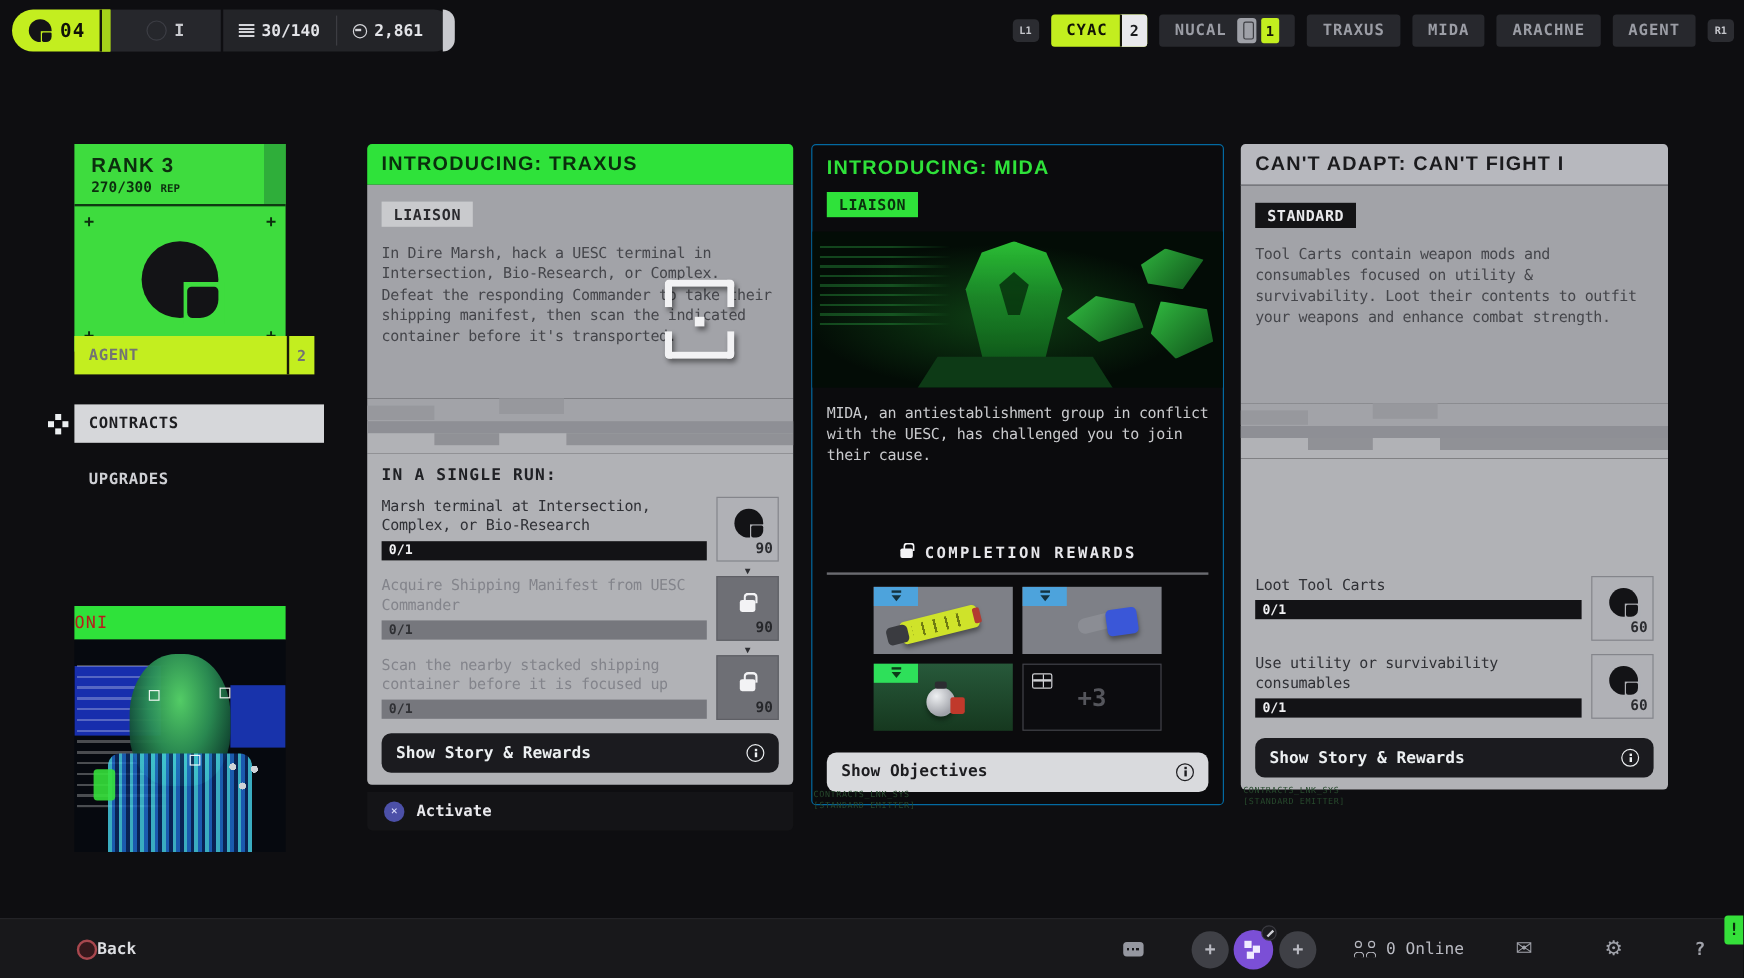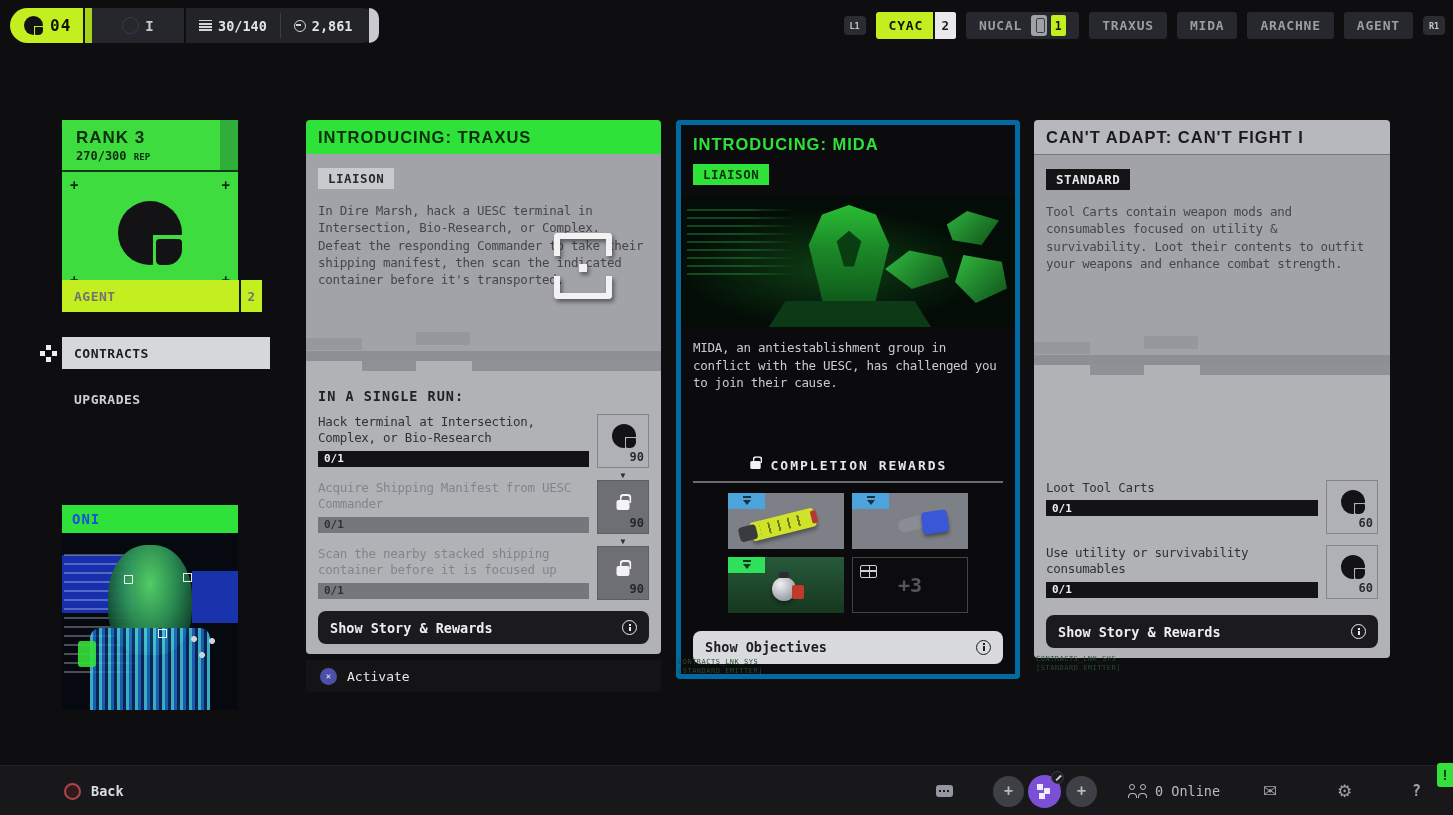--- a/index.html
+++ b/index.html
@@ -70,21 +70,21 @@
   .mi-agent{top:280px;width:200px;background:#c3ee1f;color:#737373;position:relative}
   .mi-agent .abadge{position:absolute;right:0;top:0;bottom:0;width:23px;border-left:2px solid #171808;display:flex;align-items:center;justify-content:center;font-size:12.5px}
   .mi-contracts{top:337px;width:208px;background:#d6d7da;color:#1d1d20}
   .mi-upgrades{top:383px;width:176px;background:transparent;color:#cfd0d5}
   .dpad{left:40px;top:345px;width:17px;height:17px}
   .dpad i{position:absolute;width:5px;height:5px;background:#eceff1}
   .dpad i:nth-child(1){left:6px;top:0}.dpad i:nth-child(2){left:6px;bottom:0}
   .dpad i:nth-child(3){left:0;top:6px}.dpad i:nth-child(4){right:0;top:6px}
 
   .oni-card{left:62px;top:505px;width:176px;height:205px}
-  .oni-head{height:28px;background:#2fe23a;color:#1d4ed8;font-weight:bold;font-size:14px;letter-spacing:1px;display:flex;align-items:center;padding-left:10px}
+  .oni-head{height:28px;background:#2fe23a;color:#b91c1c;font-weight:normal;font-size:14px;letter-spacing:1px;display:flex;align-items:center;padding-left:0}
   .oni-art{position:relative;height:177px;background:#06090f;overflow:hidden}
   .oni-art .scrL{position:absolute;left:0;top:22px;width:72px;height:58px;background:#1b35c9;opacity:.85}
   .oni-art .scrR{position:absolute;right:0;top:38px;width:46px;height:52px;background:#1d3fd2;opacity:.8}
   .oni-art .code{position:absolute;left:2px;top:20px;width:80px;height:120px;
       background:repeating-linear-gradient(0deg,rgba(255,255,255,.55) 0 2px,transparent 2px 9px);
       mask-image:linear-gradient(90deg,#000 0 70%,transparent);-webkit-mask-image:linear-gradient(90deg,#000 0 70%,transparent);opacity:.5}
   .oni-art .face{position:absolute;left:50%;top:12px;transform:translateX(-50%);width:84px;height:110px;border-radius:46% 46% 40% 40%;
       background:radial-gradient(ellipse at 50% 35%,#57d66a 0%,#2b8f54 45%,#145036 75%,transparent 100%);opacity:.95}
   .oni-art .hair{position:absolute;left:50%;bottom:-4px;transform:translateX(-50%);width:120px;height:86px;
       background:repeating-linear-gradient(90deg,#47d5ec 0 3px,#1f6fd6 3px 6px,#0a2a66 6px 9px);opacity:.8;border-radius:10px 10px 0 0}
@@ -126,30 +126,30 @@
   
   .card1{left:306px;top:120px;width:355px}
   .card1 .card-head{background:#2fe23a;color:#0a2e0d}
   .c1-desc{background:#a2a3a8;padding:14px 12px 0;height:178px;position:relative}
   .c1-desc .tag{background:#c9cacd;color:#2a2a2e}
   .c1-text{margin-top:13px;font-size:12.5px;line-height:1.38;color:#45464b;letter-spacing:-.3px}
   .c1-lower{background:#b1b2b6;padding:8px 12px 10px;border-radius:0 0 4px 4px}
   .c1-subhead{font-weight:bold;font-size:13.5px;color:#202125;letter-spacing:1px;margin:2px 0 10px}
   .card-foot{margin-top:6px;height:32px;background:#141417;border-radius:0 0 4px 4px;display:flex;align-items:center;gap:10px;padding:0 14px}
   .xbtn{width:17px;height:17px;border-radius:50%;background:#4c50a8;color:#dfe2ff;font-size:9px;display:flex;align-items:center;justify-content:center}
-  .foot-lbl{font-weight:normal;font-size:13px;color:#e8e8ec}
+  .foot-lbl{font-weight:bold;font-size:13px;color:#e8e8ec}
 
   
   .scan-cursor{left:552px;top:233px;width:64px;height:66px;z-index:5;filter:drop-shadow(2px 3px 2px rgba(0,0,0,.45))}
   .cur-top{position:absolute;left:2px;top:0;width:58px;height:23px;border:6px solid #f2f2f4;border-bottom:none;border-radius:4px 4px 0 0}
   .cur-bot{position:absolute;left:2px;bottom:0;width:58px;height:23px;border:6px solid #f2f2f4;border-top:none;border-radius:0 0 4px 4px}
   .cur-dot{position:absolute;left:50%;top:31px;width:8px;height:8px;margin-left:-5px;background:#f2f2f4}
 
   
-  .card2{left:676px;top:120px;width:344px;background:#0b0b0d;border:5px solid #0369a1;border-radius:4px;padding-bottom:10px}
+  .card2{left:676px;top:120px;width:344px;background:#0b0b0d;border:1px solid #0369a1;border-radius:4px;padding-bottom:10px}
   .c2-title{padding:10px 12px 0;font-weight:bold;font-size:16.5px;letter-spacing:1px;color:#2fe23a}
   .c2-tagrow{padding:10px 12px 0}
   .c2-tagrow .tag{background:#2fe23a;color:#0a300e}
   .mida-art{position:relative;margin-top:12px;width:100%;height:130px;background:#030c06;overflow:hidden}
   .mida-art .glow{position:absolute;inset:0;background:radial-gradient(ellipse at 45% 55%,rgba(46,210,60,.25),transparent 60%)}
   .mida-art .code{position:absolute;left:6px;top:8px;width:110px;height:70px;
       background:repeating-linear-gradient(0deg,rgba(60,220,90,.5) 0 2px,transparent 2px 8px);
       mask-image:linear-gradient(90deg,#000 0 55%,transparent);-webkit-mask-image:linear-gradient(90deg,#000 0 55%,transparent);opacity:.55}
   .mida-art .mask{position:absolute;left:120px;top:8px;width:96px;height:118px;
       clip-path:polygon(50% 0,78% 8%,92% 34%,72% 100%,28% 100%,8% 34%,22% 8%);
@@ -195,21 +195,21 @@
   .card3 .card-head{background:#b7b8be;color:#1b1b1e}
   .c3-desc{background:#a2a3a8;padding:14px 12px 0;height:182px;border-top:1px solid #77787e}
   .c3-desc .tag{background:#141416;color:#e9e9ec}
   .c3-text{margin-top:13px;font-size:12.5px;line-height:1.38;color:#45464b;letter-spacing:-.3px}
   .c3-lower{background:#b1b2b6;padding:98px 12px 10px;border-radius:0 0 4px 4px}
 
   
   .bottom-bar{left:0;right:0;top:765px;height:50px;background:#18181b;border-top:1px solid #232327}
   .bb{position:absolute;top:0;height:50px;display:flex;align-items:center}
   .obtn{width:17px;height:17px;border-radius:50%;border:2.5px solid #a8474e;background:#35181c}
-  .back-lbl{margin-left:10px;font-weight:bold;font-size:13.5px;color:#dcdde1}
+  .back-lbl{margin-left:0;font-weight:bold;font-size:13.5px;color:#dcdde1}
   .chat-ic{width:17px;height:12px;background:#9597a0;border-radius:3px;position:relative}
   .chat-ic:after{content:"";position:absolute;left:3px;top:4.5px;width:11px;height:2px;
      background:repeating-linear-gradient(90deg,#18181b 0 2px,transparent 2px 4px)}
   .pcircle{width:31px;height:31px;border-radius:50%;background:#3f4046;color:#b9bac2;display:flex;align-items:center;justify-content:center;font-size:15px;font-weight:bold}
   .avatar{width:33px;height:33px;border-radius:50%;background:#7b4fd6;position:relative;display:flex;align-items:center;justify-content:center}
   .tetro{position:relative;width:15px;height:15px}
   .tetro i{position:absolute;width:6px;height:6px;background:#f0ecff}
   .tetro i:nth-child(1){left:0;top:0}.tetro i:nth-child(2){left:7px;top:4px}.tetro i:nth-child(3){left:2px;top:9px}
   .mutebadge{position:absolute;right:-3px;top:-4px;width:13px;height:13px;border-radius:50%;background:#1c1c20;border:1px solid #3a3a40}
   .mutebadge:after{content:"";position:absolute;left:2.5px;top:5px;width:7px;height:1.6px;background:#cfd0d6;transform:rotate(-45deg)}
@@ -343,21 +343,21 @@
         <i class="b2"></i>
         <i class="b3"></i>
         <i class="b4"></i>
         <i class="b5"></i>
       </div>
     <div class="c1-lower">
       <div class="c1-subhead">IN A SINGLE RUN:</div>
 
       <div class="obj-row">
         <div class="obj-main">
-          <div class="obj-text">Hack terminal at Intersection, Complex, or Bio-Research</div>
+          <div class="obj-text">Marsh terminal at Intersection, Complex, or Bio-Research</div>
           <div class="obj-bar">0/1</div>
         </div>
         <div class="reward-box">
           <span class="cyac">
               <i class="d"></i>
               <i class="c"></i>
               <i class="s"></i>
             </span>
           <span class="num">90</span>
         </div>

